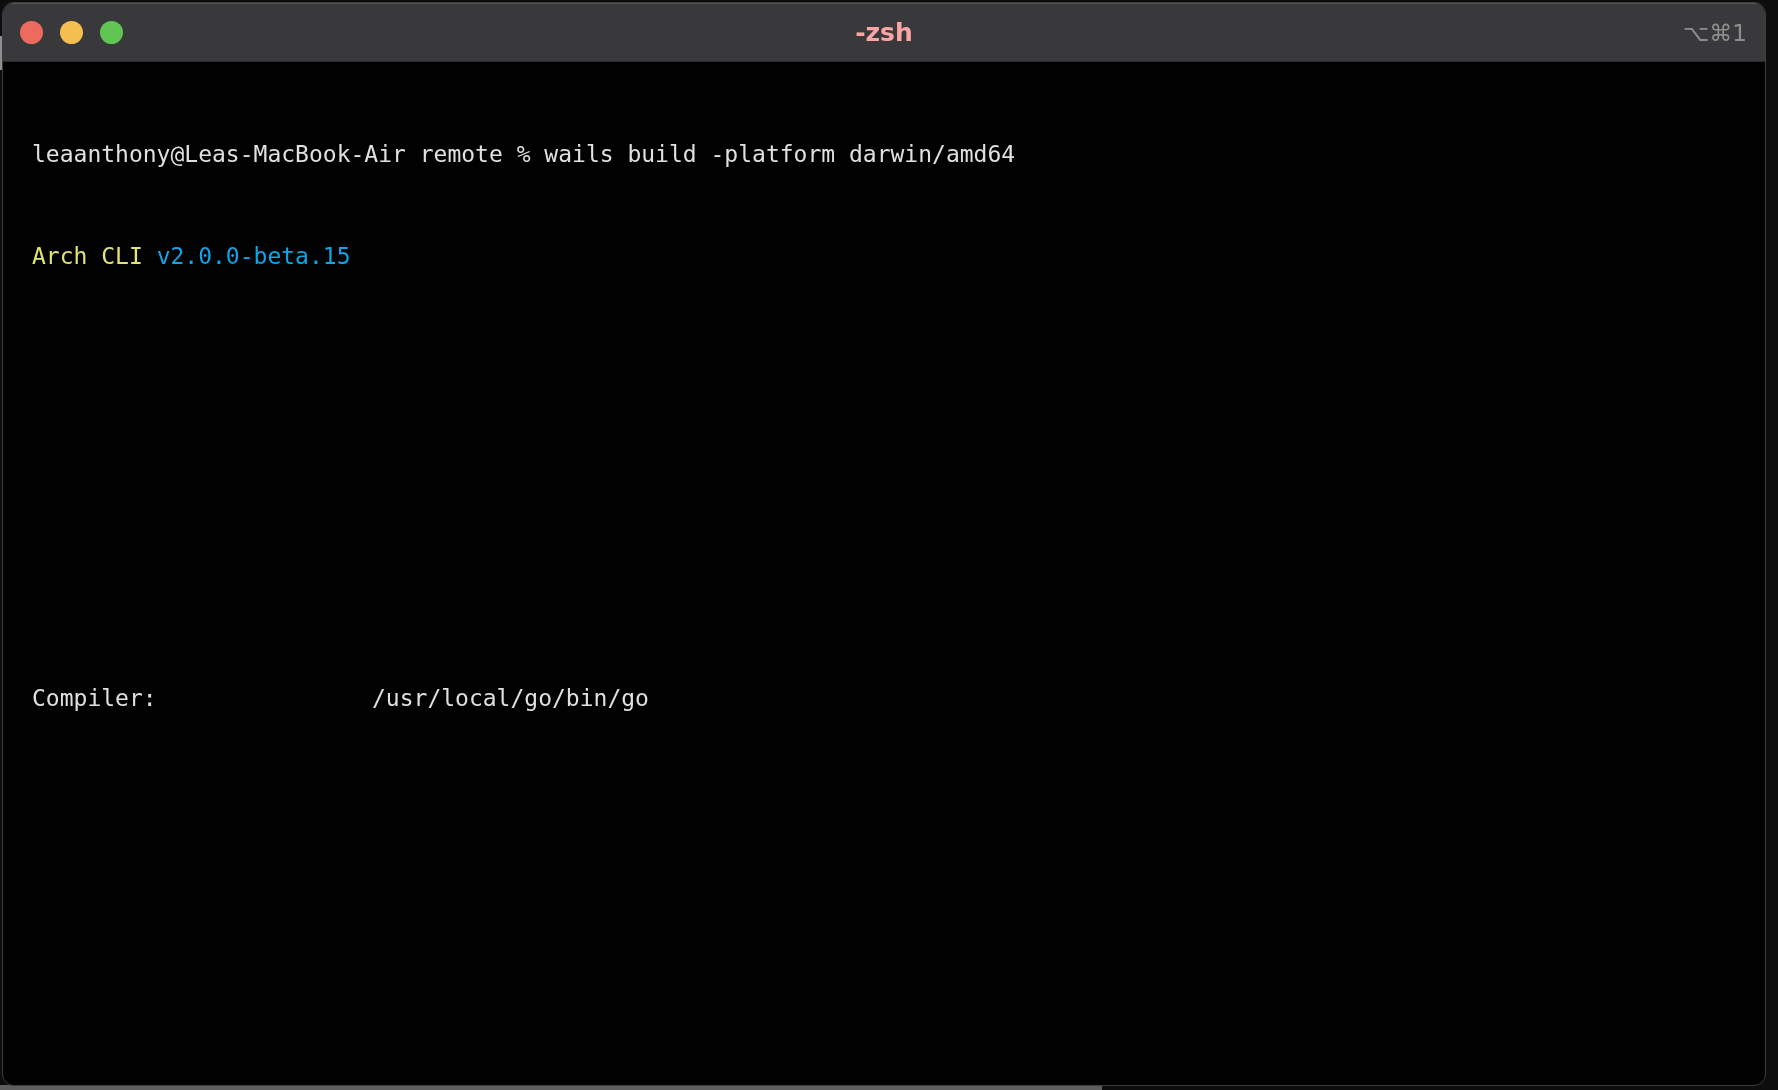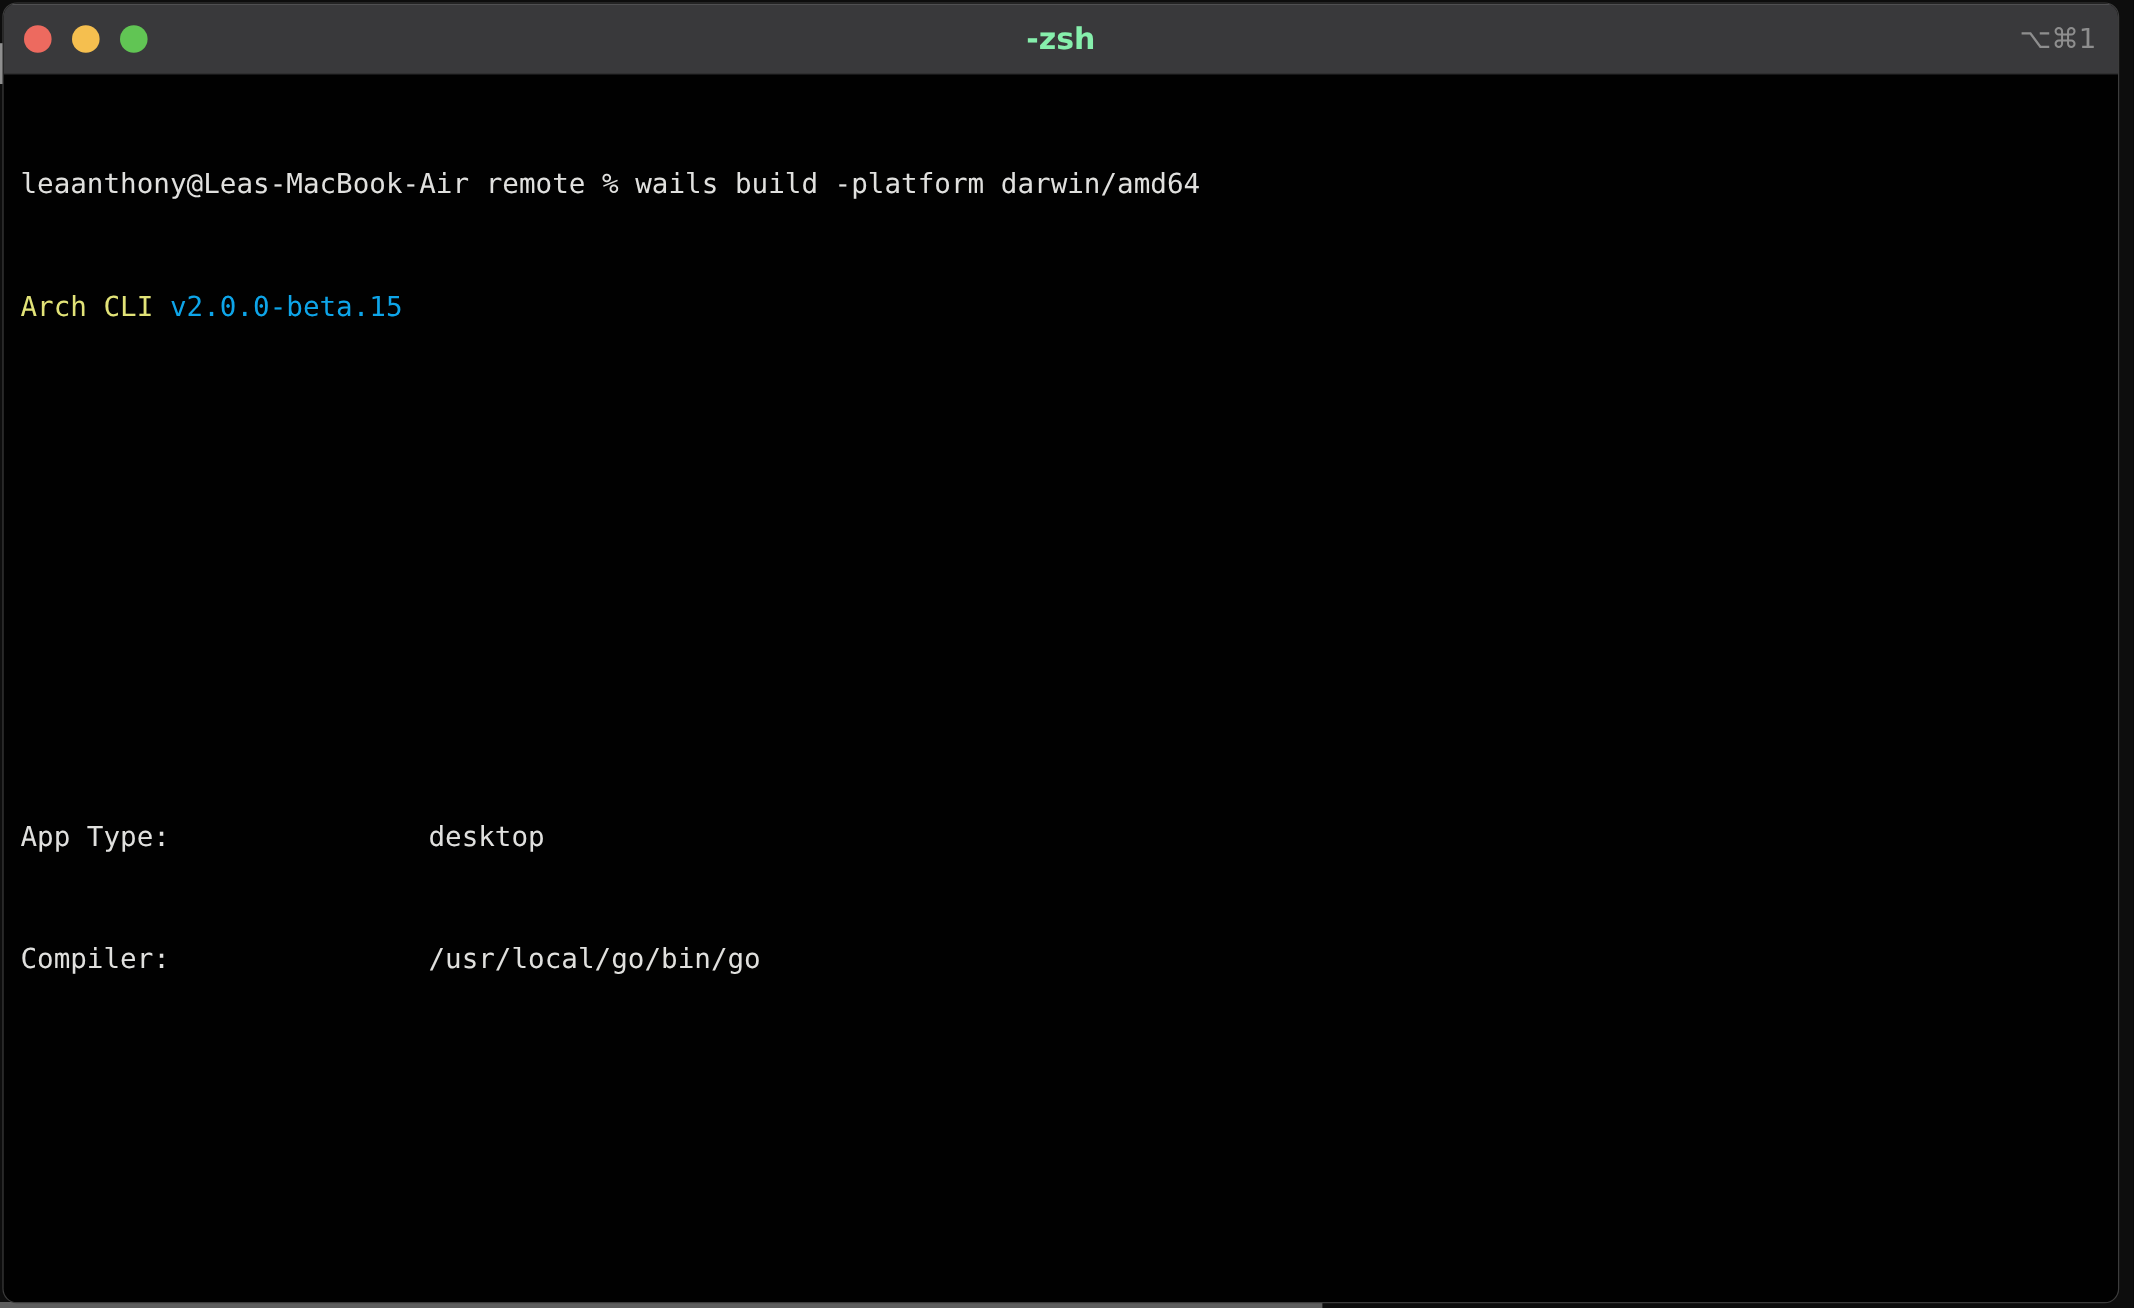--- a/index.html
+++ b/index.html
@@ -40,39 +40,39 @@
   .traffic { display: flex; gap: 17px; padding-left: 17px; z-index: 3; }
   .light { width: 23px; height: 23px; border-radius: 50%; border: none; cursor: default; }
   .light.red    { background: #ed6a5f; }
   .light.yellow { background: #f5bf4f; }
   .light.green  { background: #61c554; }
   .titlebar-title {
     position: absolute; left: 0; right: 0;
     text-align: center;
     font-family: "DejaVu Sans", "Liberation Sans", sans-serif;
     font-weight: bold; font-size: 25px;
-    color: #86efac;
+    color: #fca5a5;
   }
   .titlebar-shortcut {
     margin-left: auto;
     padding-right: 18px;
     font-family: "DejaVu Sans", "Liberation Sans", sans-serif;
     font-size: 23px;
     color: #8e8e8e;
     z-index: 3;
   }
   
   .screen {
     padding: 7px 0 0 14px;
     font-size: 23px;
     line-height: 34px;
     color: #e0e0de;
     white-space: pre;
   }
-  .line { height: 34px; }
+  .line { height: 34px; margin-left: 15px; }
   .kv-label { display: inline-block; width: 340px; }
   .fg-yellow { color: #e2e378; }
   .fg-red    { color: #0ea5e9; }
 </style>
 </head>
 <body>
 
 <div class="bottom-strip"></div>
 <div class="left-sliver"></div>
 
@@ -88,21 +88,20 @@
     <div class="titlebar-shortcut">⌥⌘1</div>
   </div>
 
   <div class="screen">
     <div class="line">leaanthony@Leas-MacBook-Air remote % wails build -platform darwin/amd64</div>
     <div class="line"><span class="fg-yellow">Arch CLI </span><span class="fg-red">v2.0.0-beta.15</span></div>
     <div class="line"></div>
     <div class="line"></div>
     <div class="line"></div>
 
-    <div class="line"><span class="kv-label">App Type:</span><span>desktop</span></div>
     <div class="line"><span class="kv-label">Compiler:</span><span>/usr/local/go/bin/go</span></div>
     
     
     
     
     
     
 
     
     

